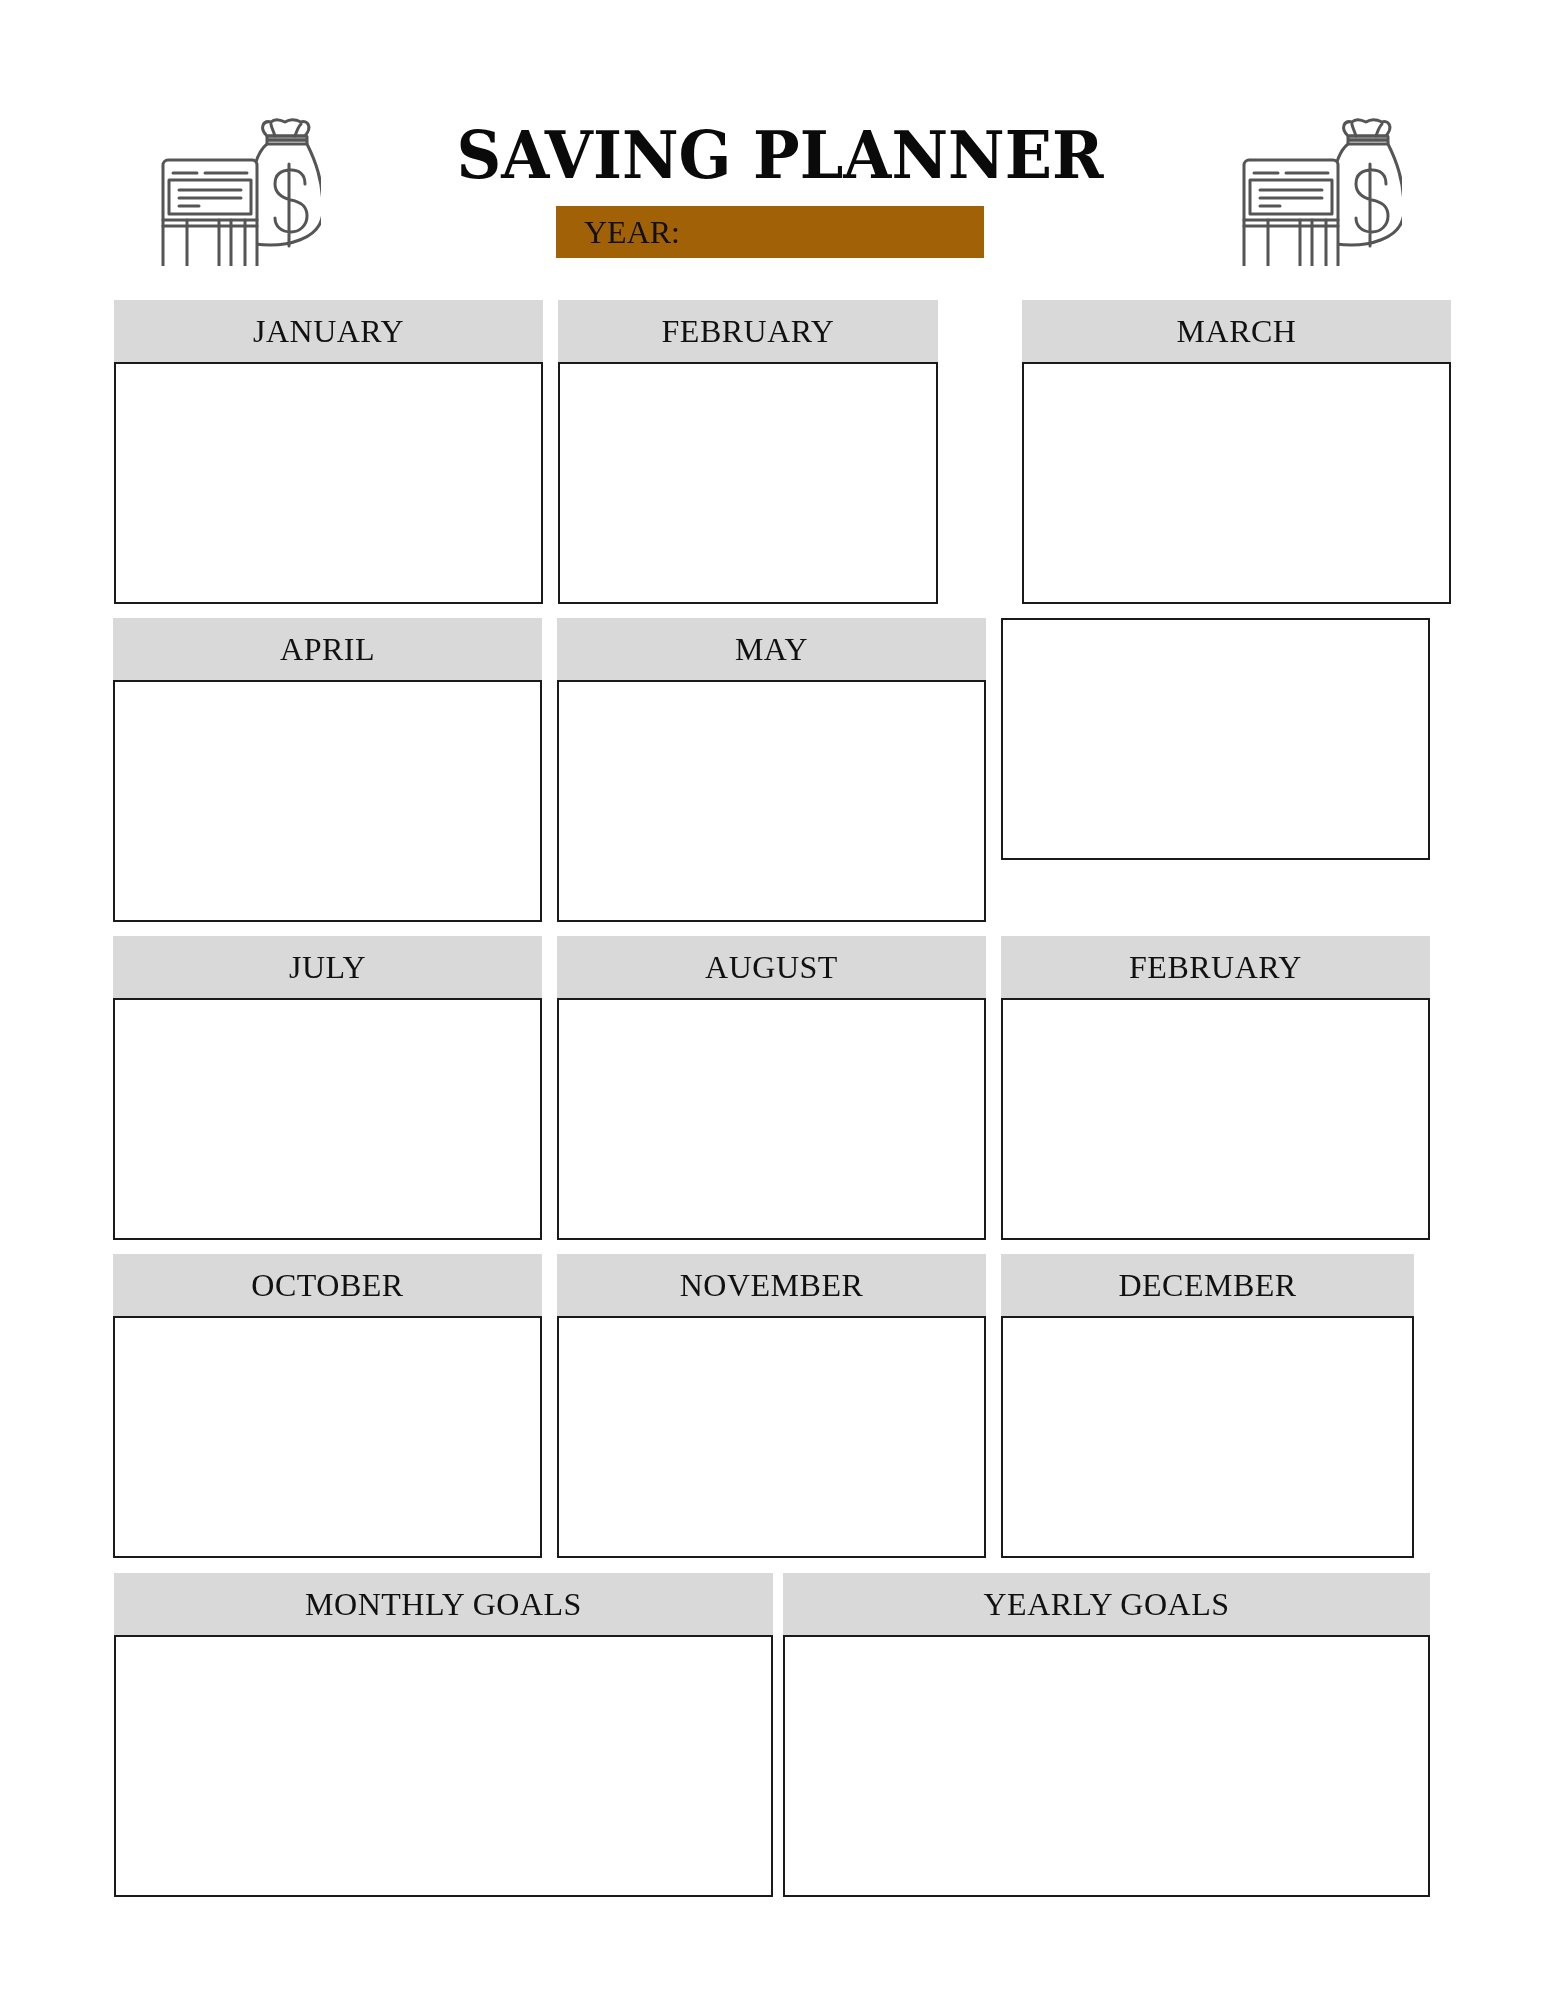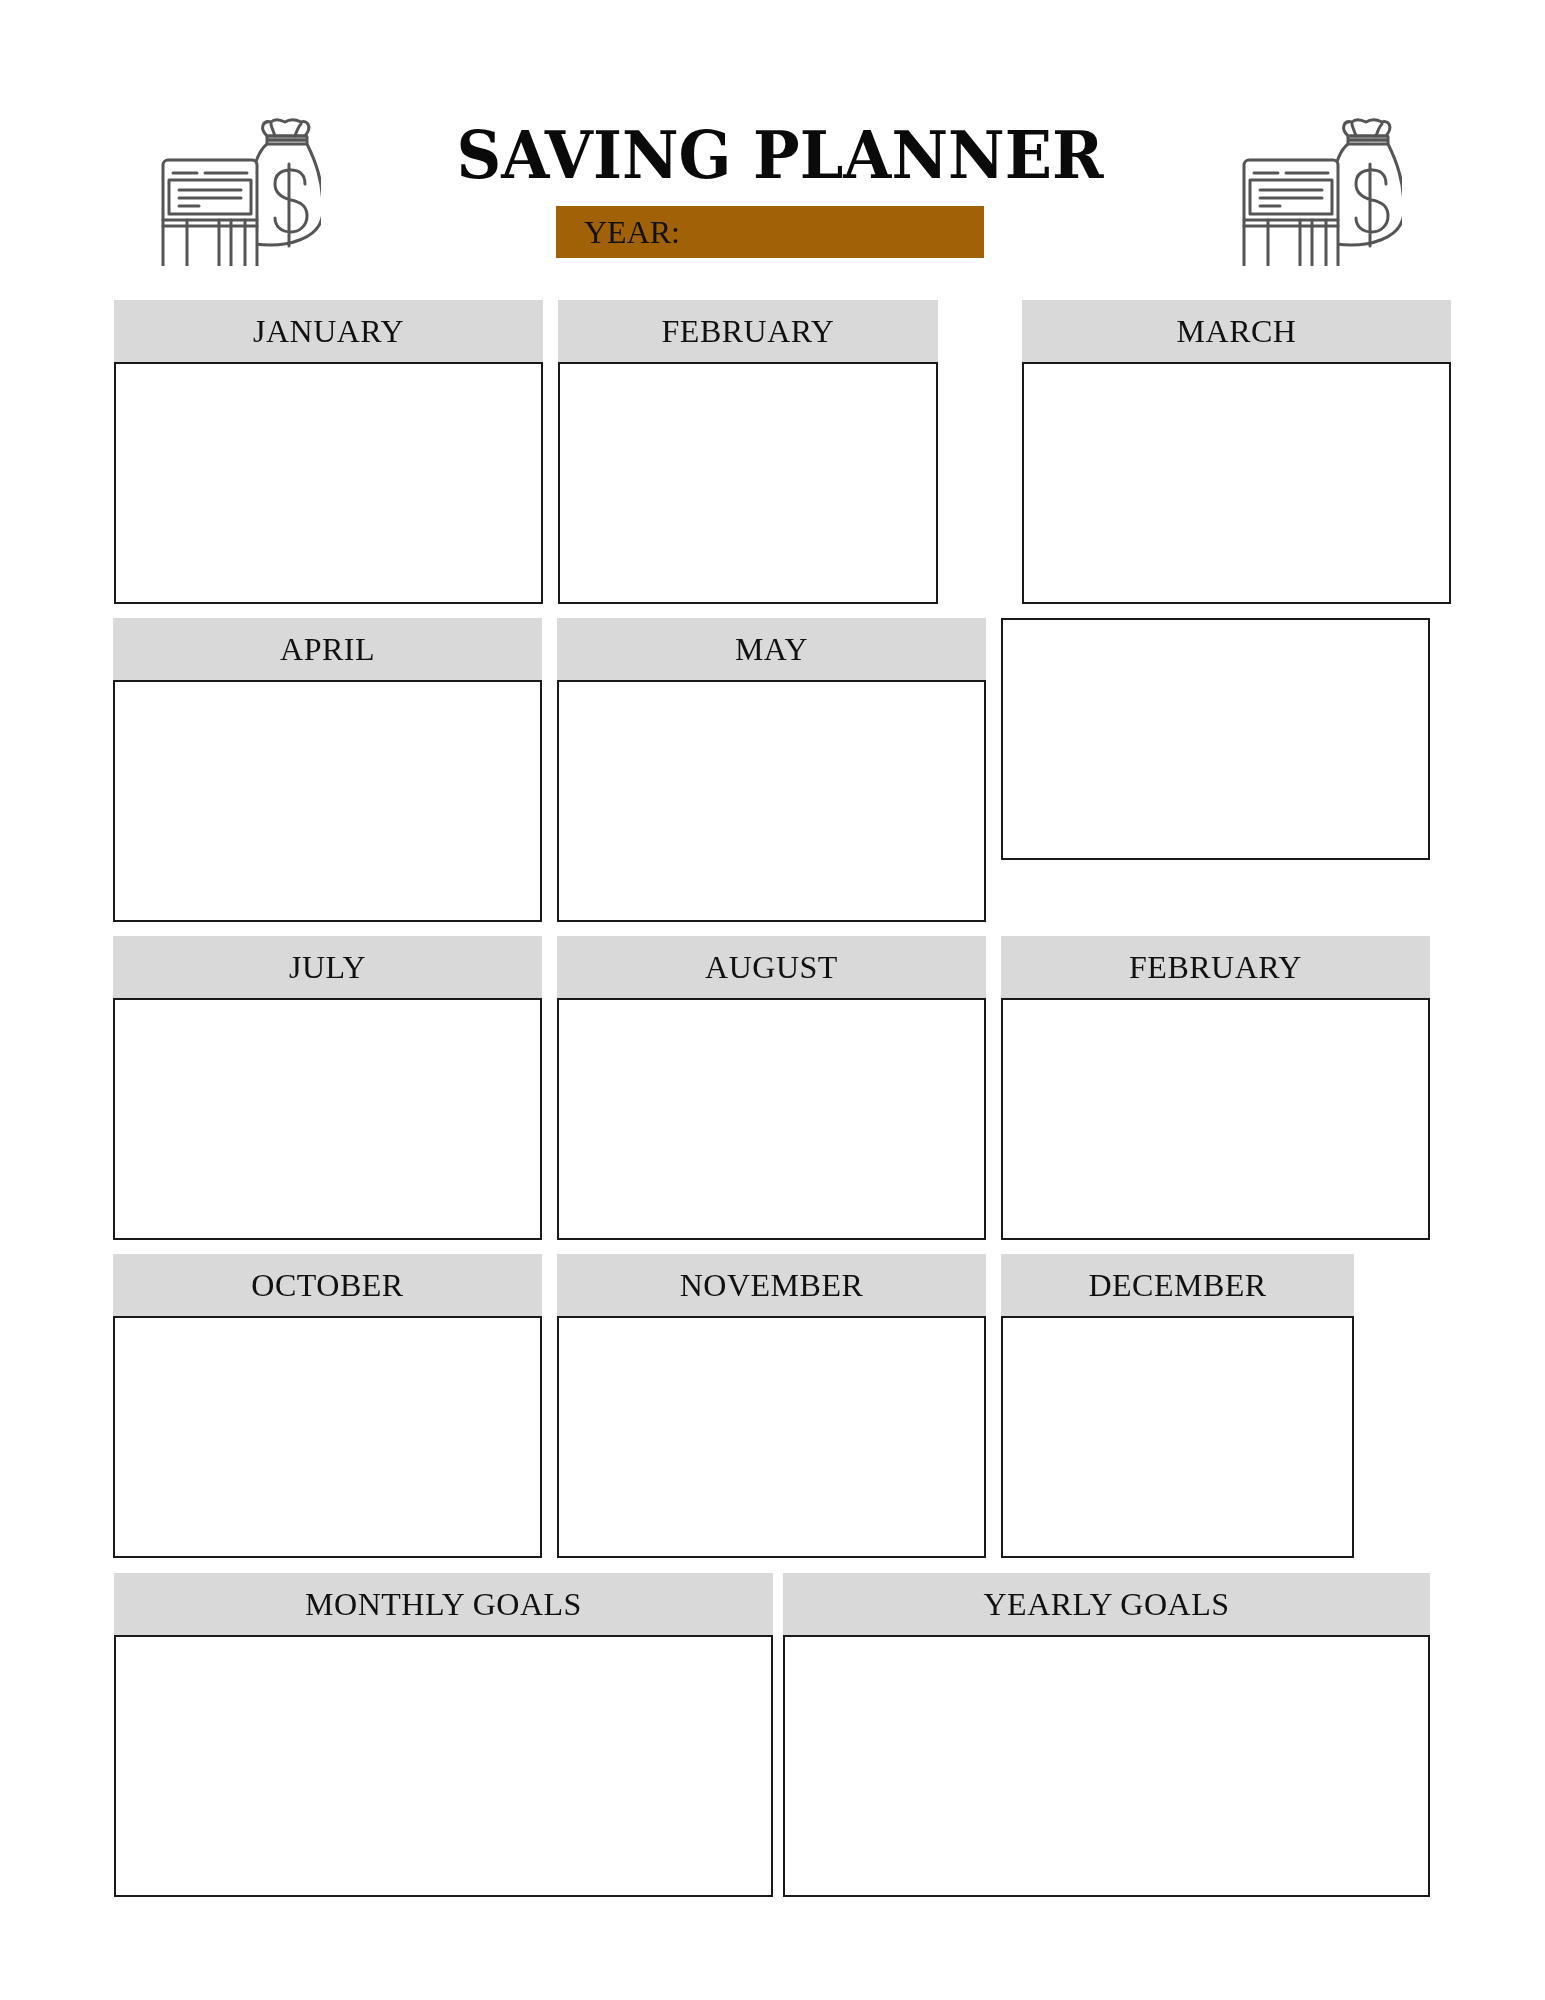--- a/index.html
+++ b/index.html
@@ -108,21 +108,21 @@
 </div>
 
 <div class="cell" style="left:113px; top:1254px; width:429px;">
   <div class="cell-head">OCTOBER</div>
   <div class="cell-body" style="height:242px;"></div>
 </div>
 <div class="cell" style="left:557px; top:1254px; width:429px;">
   <div class="cell-head">NOVEMBER</div>
   <div class="cell-body" style="height:242px;"></div>
 </div>
-<div class="cell" style="left:1001px; top:1254px; width:353px;">
+<div class="cell" style="left:1001px; top:1254px; width:413px;">
   <div class="cell-head">DECEMBER</div>
   <div class="cell-body" style="height:242px;"></div>
 </div>
 
 <div class="cell" style="left:114px; top:1573px; width:659px;">
   <div class="cell-head">MONTHLY GOALS</div>
   <div class="cell-body" style="height:262px;"></div>
 </div>
 <div class="cell" style="left:783px; top:1573px; width:647px;">
   <div class="cell-head">YEARLY GOALS</div>

